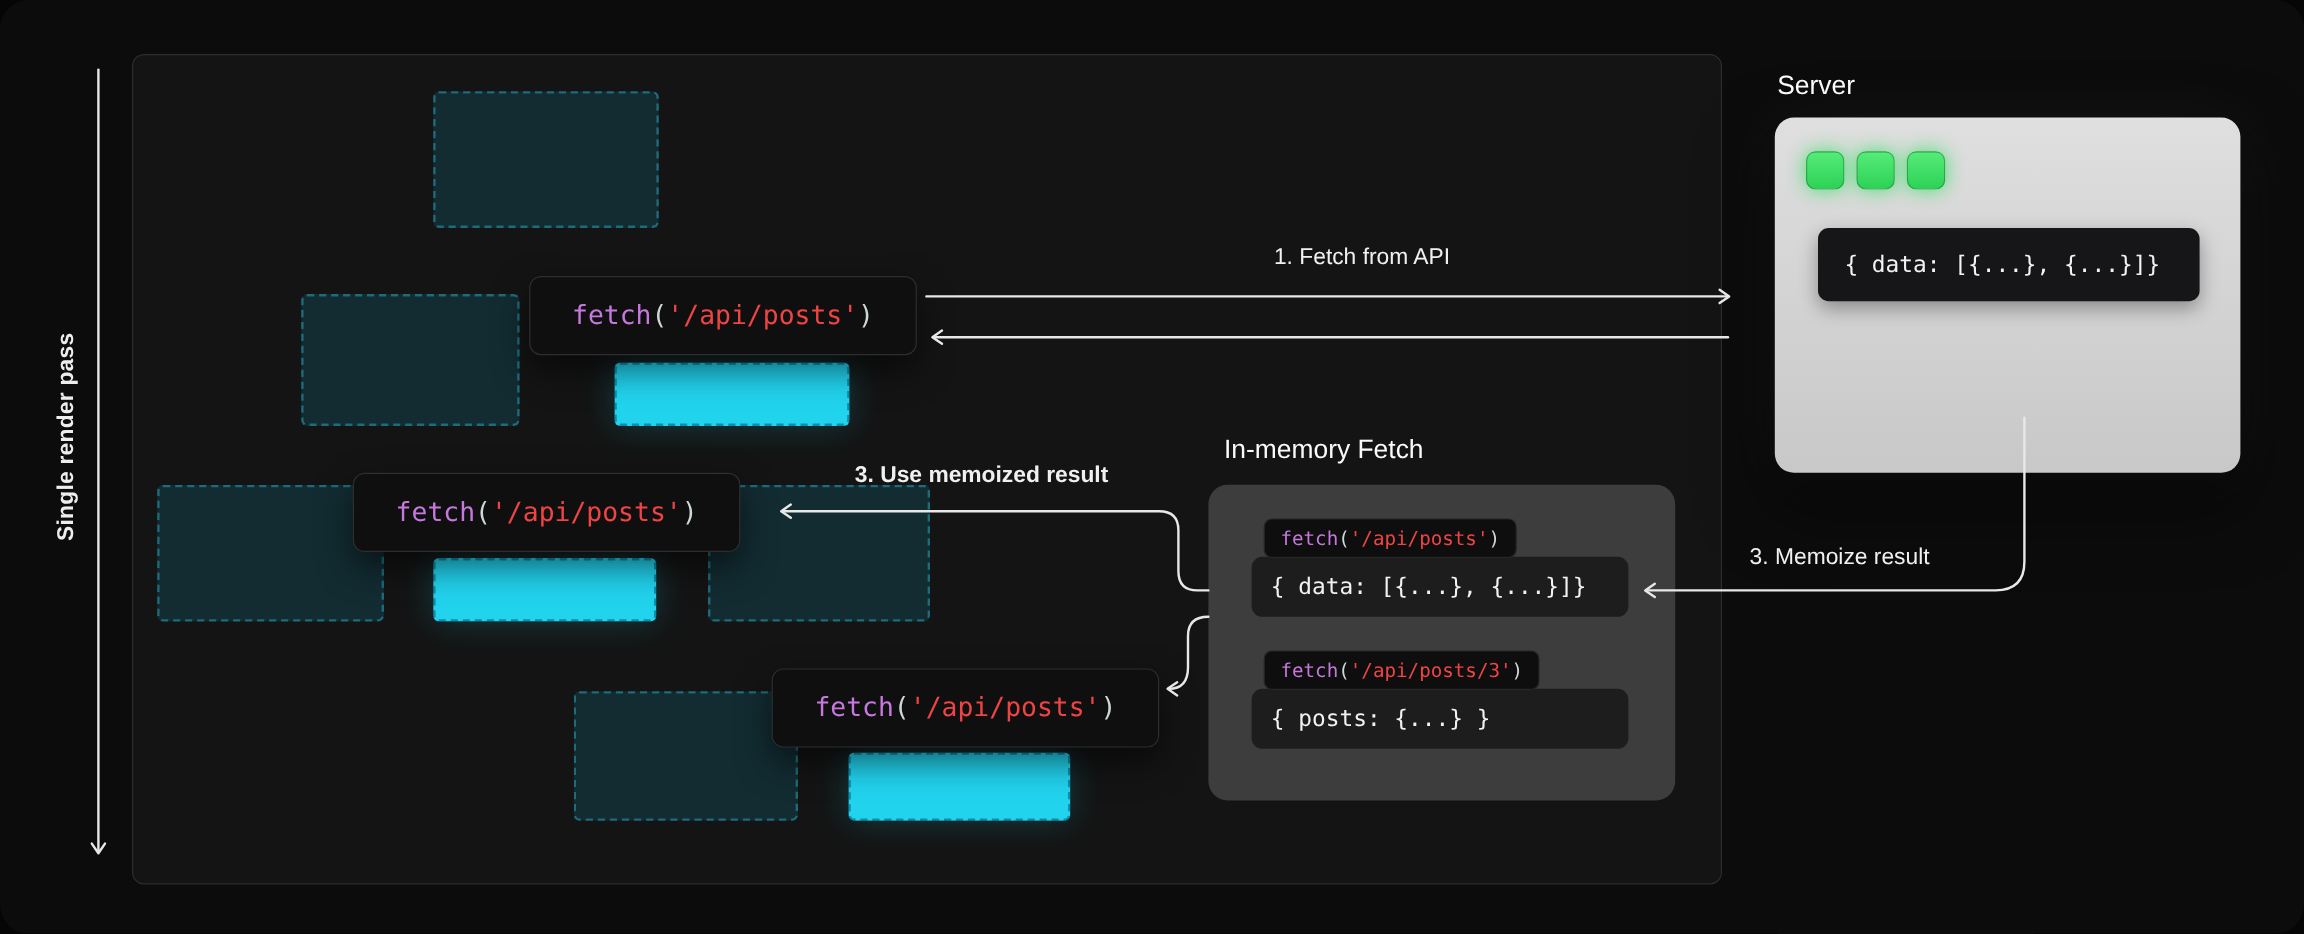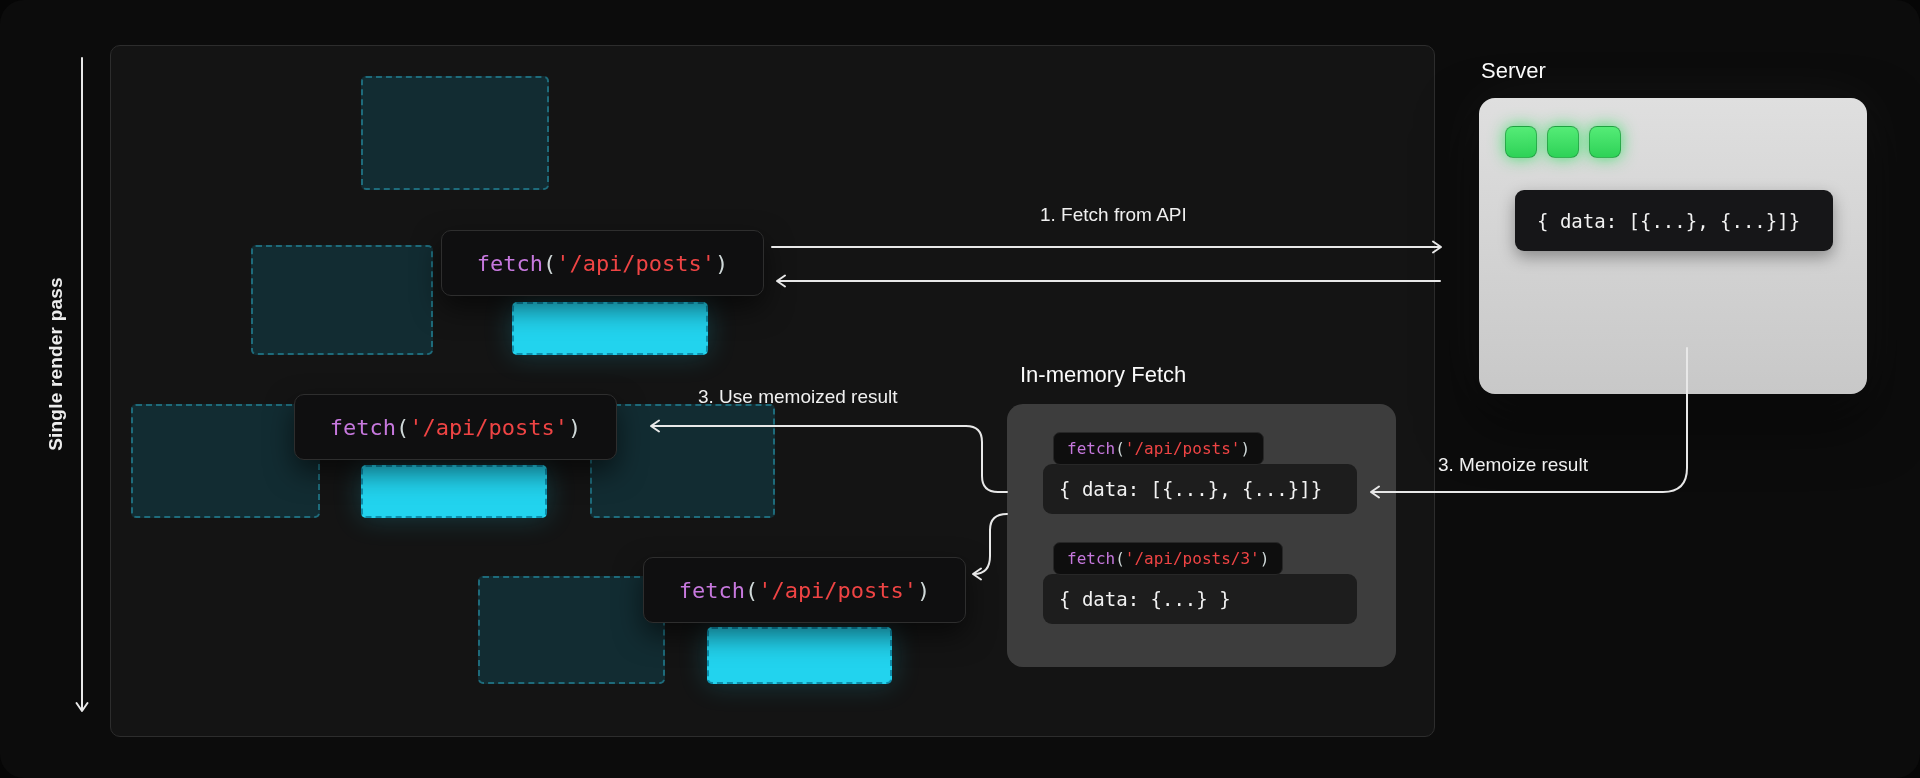--- a/index.html
+++ b/index.html
@@ -9,21 +9,21 @@
         border:1px solid #2d2d2d;border-radius:10px;}
   .axis-label{position:absolute;left:-44px;top:352px;width:200px;height:24px;line-height:24px;text-align:center;
         transform:rotate(-90deg);color:#ededed;font-weight:700;font-size:19px;letter-spacing:.2px;z-index:30;}
   .box{position:absolute;border-radius:5px;z-index:5;}
   .dashed{background:rgba(16,64,75,.55);border:2px dashed #1e6b7b;}
   .cyan{background:#22d3ee;border:2px dashed rgba(10,130,160,.85);box-shadow:0 0 28px rgba(34,211,238,.22);}
   .code-box{position:absolute;display:flex;align-items:center;justify-content:center;background:#0f0f10;
         border:1px solid #2e2e2e;border-radius:10px;box-shadow:0 12px 28px rgba(0,0,0,.55);
         font-family:"DejaVu Sans Mono",monospace;font-size:22px;color:#d6d6d6;z-index:20;white-space:pre;}
   .kw{color:#c678dd;} .st{color:#ef4444;} .pt{color:#cfd8d8;}
-  .arrow-label{position:absolute;color:#f0f0f0;font-size:19px;z-index:40;}
+  .arrow-label{position:absolute;color:#f0f0f0;font-size:19px;text-align:center;z-index:40;}
   .panel-title{position:absolute;color:#fafafa;font-weight:400;font-size:22px;z-index:30;}
   .server-panel{position:absolute;left:1479px;top:98px;width:388px;height:296px;border-radius:16px;
         background:linear-gradient(180deg,#dfdfdf,#c8c8c8);
         box-shadow:0 26px 60px rgba(0,0,0,.55),0 0 60px rgba(255,255,255,.05);z-index:10;}
   .leds{position:absolute;left:26px;top:28px;display:flex;gap:10px;}
   .led{width:30px;height:30px;border-radius:8px;background:linear-gradient(180deg,#55ec77,#2ed257);
         box-shadow:0 0 16px rgba(62,224,106,.95);border:1px solid rgba(10,90,35,.4);}
   .server-code{position:absolute;left:36px;top:92px;width:318px;height:61px;display:flex;align-items:center;
         background:#161618;border-radius:9px;padding:0 22px;box-sizing:border-box;color:#f2f2f2;
         font-family:"DejaVu Sans Mono",monospace;font-size:19px;box-shadow:0 6px 16px rgba(0,0,0,.35);white-space:pre;}
@@ -59,41 +59,41 @@
   </div>
   <div class="code-box" style="left:294px;top:394px;width:321px;height:64px;">
     <span class="kw">fetch</span><span class="pt">(</span><span class="st">'/api/posts'</span><span class="pt">)</span>
   </div>
   <div class="code-box" style="left:643px;top:557px;width:321px;height:64px;">
     <span class="kw">fetch</span><span class="pt">(</span><span class="st">'/api/posts'</span><span class="pt">)</span>
   </div>
 
   <div class="arrow-label" style="left:1040px;top:204px;width:190px;">1. Fetch from API</div>
   <div class="arrow-label" style="left:1438px;top:454px;width:190px;">3. Memoize result</div>
-  <div class="arrow-label" style="left:698px;top:386px;width:240px;">3. Use memoized result</div>
+  <div class="arrow-label" style="left:698px;top:386px;width:240px;font-weight:bold;">3. Use memoized result</div>
 
   <div class="panel-title" style="left:1481px;top:58px;">Server</div>
   <div class="server-panel">
     <div class="leds">
       <span class="led"></span>
       <span class="led"></span>
       <span class="led"></span>
     </div>
     <div class="server-code">{ data: [{...}, {...}]}</div>
   </div>
 
   <div class="panel-title" style="left:1020px;top:362px;">In-memory Fetch</div>
   <div class="cache-panel">
     <div class="cache-entry" style="top:28px;">
       <div class="cache-key"><span class="kw">fetch</span><span class="pt">(</span><span class="st">'/api/posts'</span><span class="pt">)</span></div>
       <div class="cache-value">{ data: [{...}, {...}]}</div>
     </div>
     <div class="cache-entry" style="top:138px;">
       <div class="cache-key"><span class="kw">fetch</span><span class="pt">(</span><span class="st">'/api/posts/3'</span><span class="pt">)</span></div>
-      <div class="cache-value">{ data: {...} }</div>
+      <div class="cache-value">{ posts: {...} }</div>
     </div>
   </div>
 
   <svg class="arrows" width="1920" height="778" viewBox="0 0 1920 778">
     <defs>
       <marker id="chev" markerWidth="18" markerHeight="18" refX="11" refY="8" orient="auto" markerUnits="userSpaceOnUse">
         <path d="M4 2.5 L12 8 L4 13.5" fill="none" stroke="#e8e8e8" stroke-width="2" stroke-linecap="round" stroke-linejoin="round"></path>
       </marker>
     </defs>
     <g fill="none" stroke="#e8e8e8" stroke-width="2" stroke-linecap="round">

